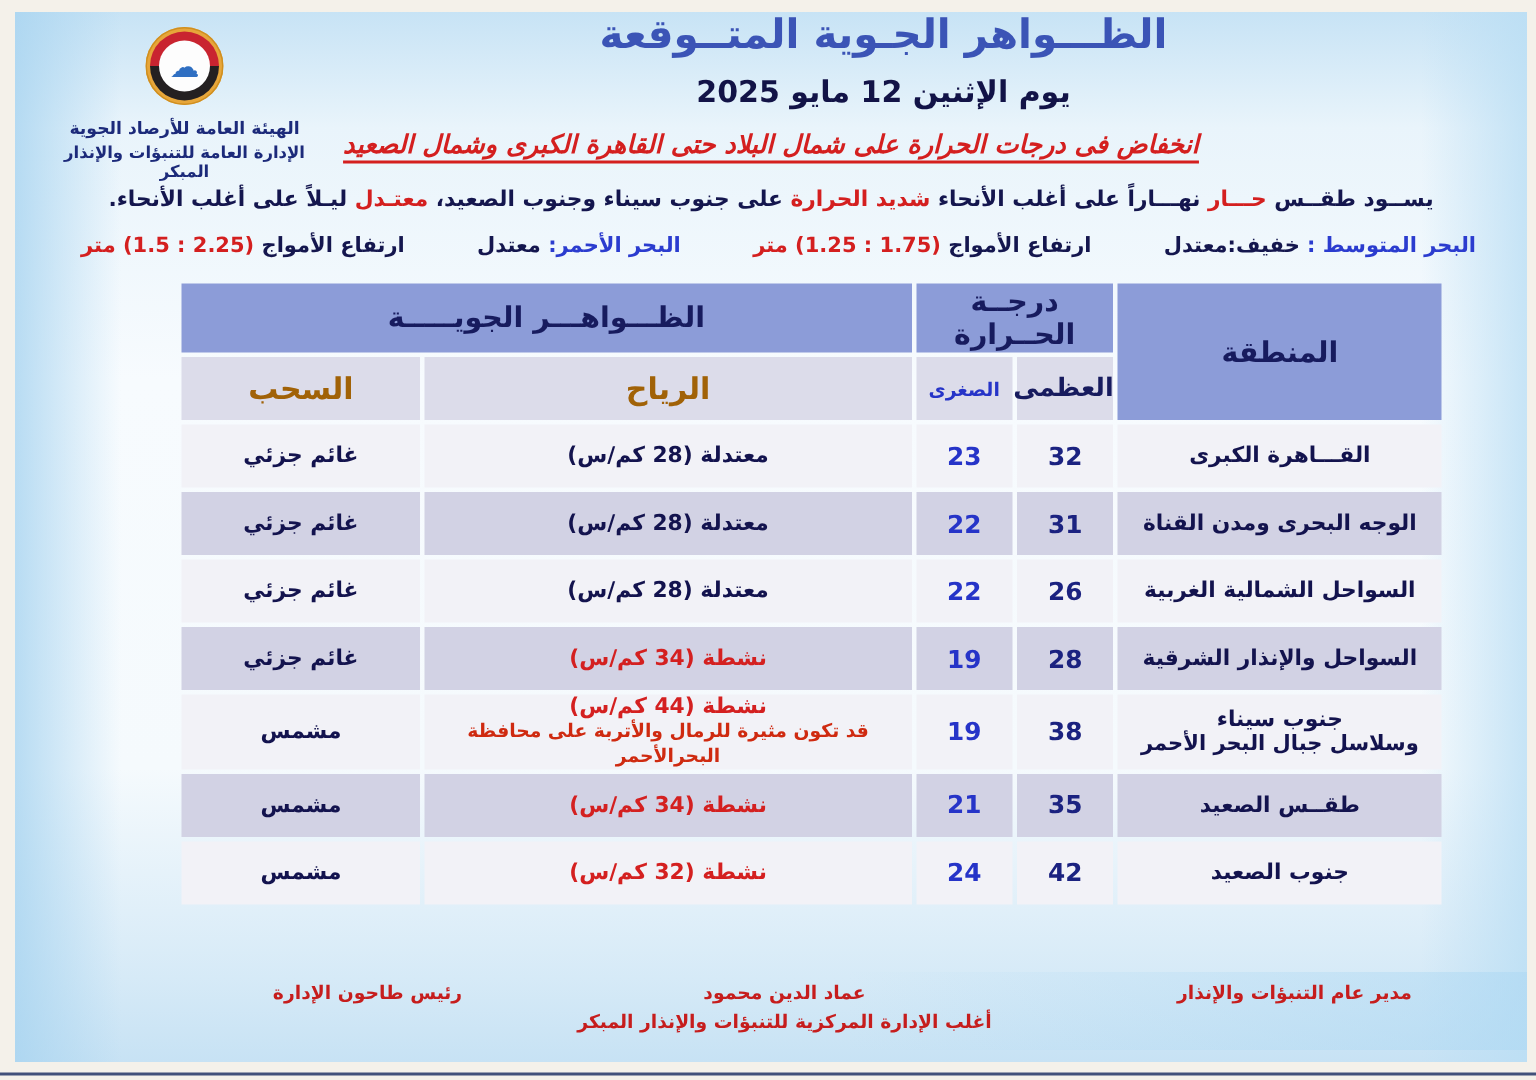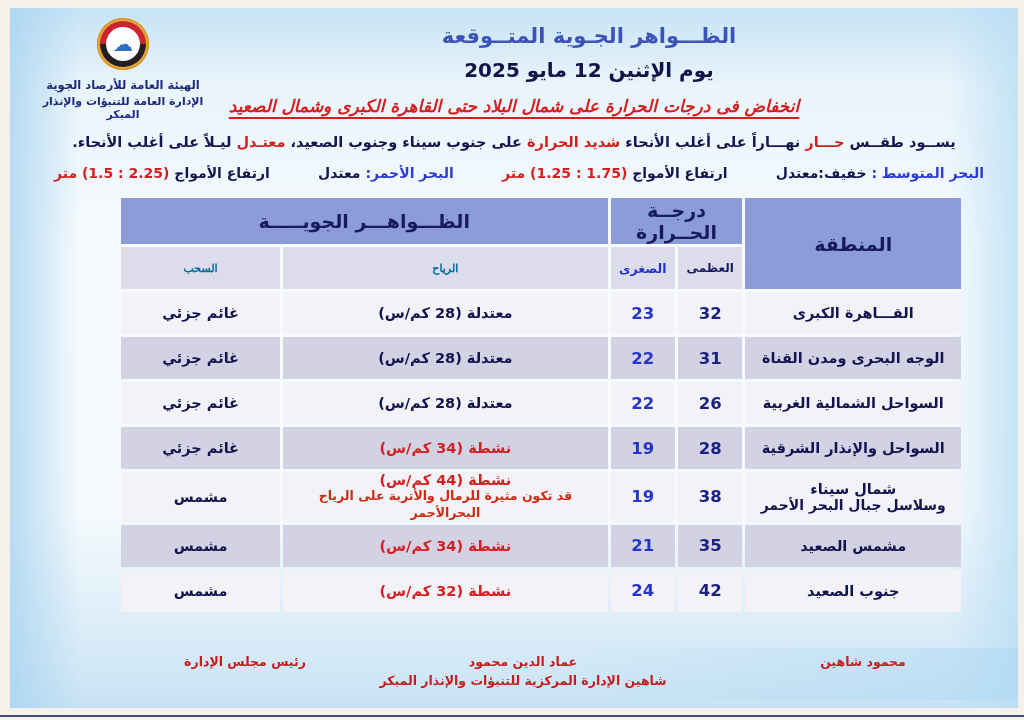--- a/index.html
+++ b/index.html
@@ -14,22 +14,22 @@
     position:absolute; top:8px; left:10px; right:6px; bottom:12px;
     direction:rtl;
     background:
       linear-gradient(90deg, rgba(168,212,240,.8) 0%, rgba(255,255,255,0) 7%, rgba(255,255,255,0) 93%, rgba(186,222,244,.8) 100%),
       linear-gradient(180deg, #c7e3f5 0%, #e9f4fb 11%, #f7fbfe 35%, #f5fafd 72%, #d6eaf7 92%, #c7e2f4 100%);
   }
   .bottom-rule { position:absolute; left:0; right:0; bottom:3px; height:2px; background:#41507a; }
 
   
   .title {
-    padding-top:16px; text-align:center;
-    font-size:21px; font-weight:bold; color:#3b54b6;
+    text-align:center;
+    font-size:27px; font-weight:bold; color:#3b54b6;
     margin-left:150px;
   }
   .date {
     margin-top:10px; text-align:center;
     font-size:20px; font-weight:bold; color:#121347;
     margin-left:150px;
   }
   .org-block {
     position:absolute; top:10px; left:18px; width:190px; text-align:center;
   }
@@ -71,23 +71,23 @@
   .table-wrap { margin:14px 54px 0 0; width:846px; }
   table { border-collapse:separate; border-spacing:3px; width:100%; table-layout:fixed; }
   col.c-region { width:214px; } col.c-max { width:64px; } col.c-min { width:64px; }
   col.c-wind { width:322px; } col.c-clouds { width:158px; }
   th, td { text-align:center; vertical-align:middle; font-weight:bold; }
   .grp {
     background:#8c9cd8; color:#171b5e; font-size:19px; height:46px;
   }
   .grp .l2 { display:block; }
   .sub { background:#dcdcea; height:42px; }
-  .sub-max { color:#171b5e; font-size:12px; }
+  .sub-max { color:#171b5e; font-size:17px; }
   .sub-min { color:#2634c8; font-size:12.5px; }
-  .sub-wind, .sub-clouds { color:#0369a1; font-size:11px;font-family:Liberation Serif, serif; }
+  .sub-wind, .sub-clouds { color:#a16207; font-size:20px; }
   td { height:42px; font-size:14.5px; color:#13134e; background:#f2f2f7; }
   tr.alt td { background:#d2d2e4; }
   td.t-max { font-size:16.5px; color:#1b2280; }
   td.t-min { font-size:16.5px; color:#2634c8; }
   td.wind-red { color:#d42020; }
   .wind-note { display:block; font-size:12.5px; color:#cf2a10; line-height:1.35; }
   .region-l2 { display:block; font-size:14px; }
 
   
   .footer { position:absolute; left:0; right:0; bottom:8px; height:52px;
@@ -187,57 +187,57 @@
       </tr>
       <tr class="alt">
         <td>السواحل والإنذار الشرقية</td>
         <td class="t-max">28</td>
         <td class="t-min">19</td>
         <td class="wind-red">نشطة  (34 كم/س)</td>
         <td>غائم جزئي</td>
       </tr>
       <tr>
         <td>
-          <span>شمال سيناء</span>
+          <span>جنوب سيناء</span>
           <span class="region-l2">وسلاسل جبال البحر الأحمر</span>
         </td>
         <td class="t-max">38</td>
         <td class="t-min">19</td>
         <td class="wind-red">
           <span>نشطة (44 كم/س)</span>
-          <span class="wind-note">قد تكون مثيرة للرمال والأتربة على الرياح البحرالأحمر</span>
+          <span class="wind-note">قد تكون مثيرة للرمال والأتربة على محافظة البحرالأحمر</span>
         </td>
         <td>مشمس</td>
       </tr>
       <tr class="alt">
-        <td>مشمس الصعيد</td>
+        <td>طقــس الصعيد</td>
         <td class="t-max">35</td>
         <td class="t-min">21</td>
         <td class="wind-red">نشطة  (34 كم/س)</td>
         <td>مشمس</td>
       </tr>
       <tr>
         <td>جنوب الصعيد</td>
         <td class="t-max">42</td>
         <td class="t-min">24</td>
         <td class="wind-red">نشطة  (32 كم/س)</td>
         <td>مشمس</td>
       </tr>
     </tbody>
       </table>
   </div>
 
   <div class="footer">
     <div class="sig sig-right">
-      <div>محمود شاهين</div>
+      <div>مدير عام التنبؤات والإنذار</div>
     </div>
     <div class="sig sig-center">
       <div>عماد الدين محمود</div>
-      <div>شاهين الإدارة المركزية للتنبؤات والإنذار المبكر</div>
+      <div>أغلب الإدارة المركزية للتنبؤات والإنذار المبكر</div>
     </div>
     <div class="sig sig-left">
-      <div>رئيس مجلس الإدارة</div>
+      <div>رئيس طاحون الإدارة</div>
     </div>
   </div>
 
 </div>
 
 <div class="bottom-rule"></div>
 
 </body></html>

